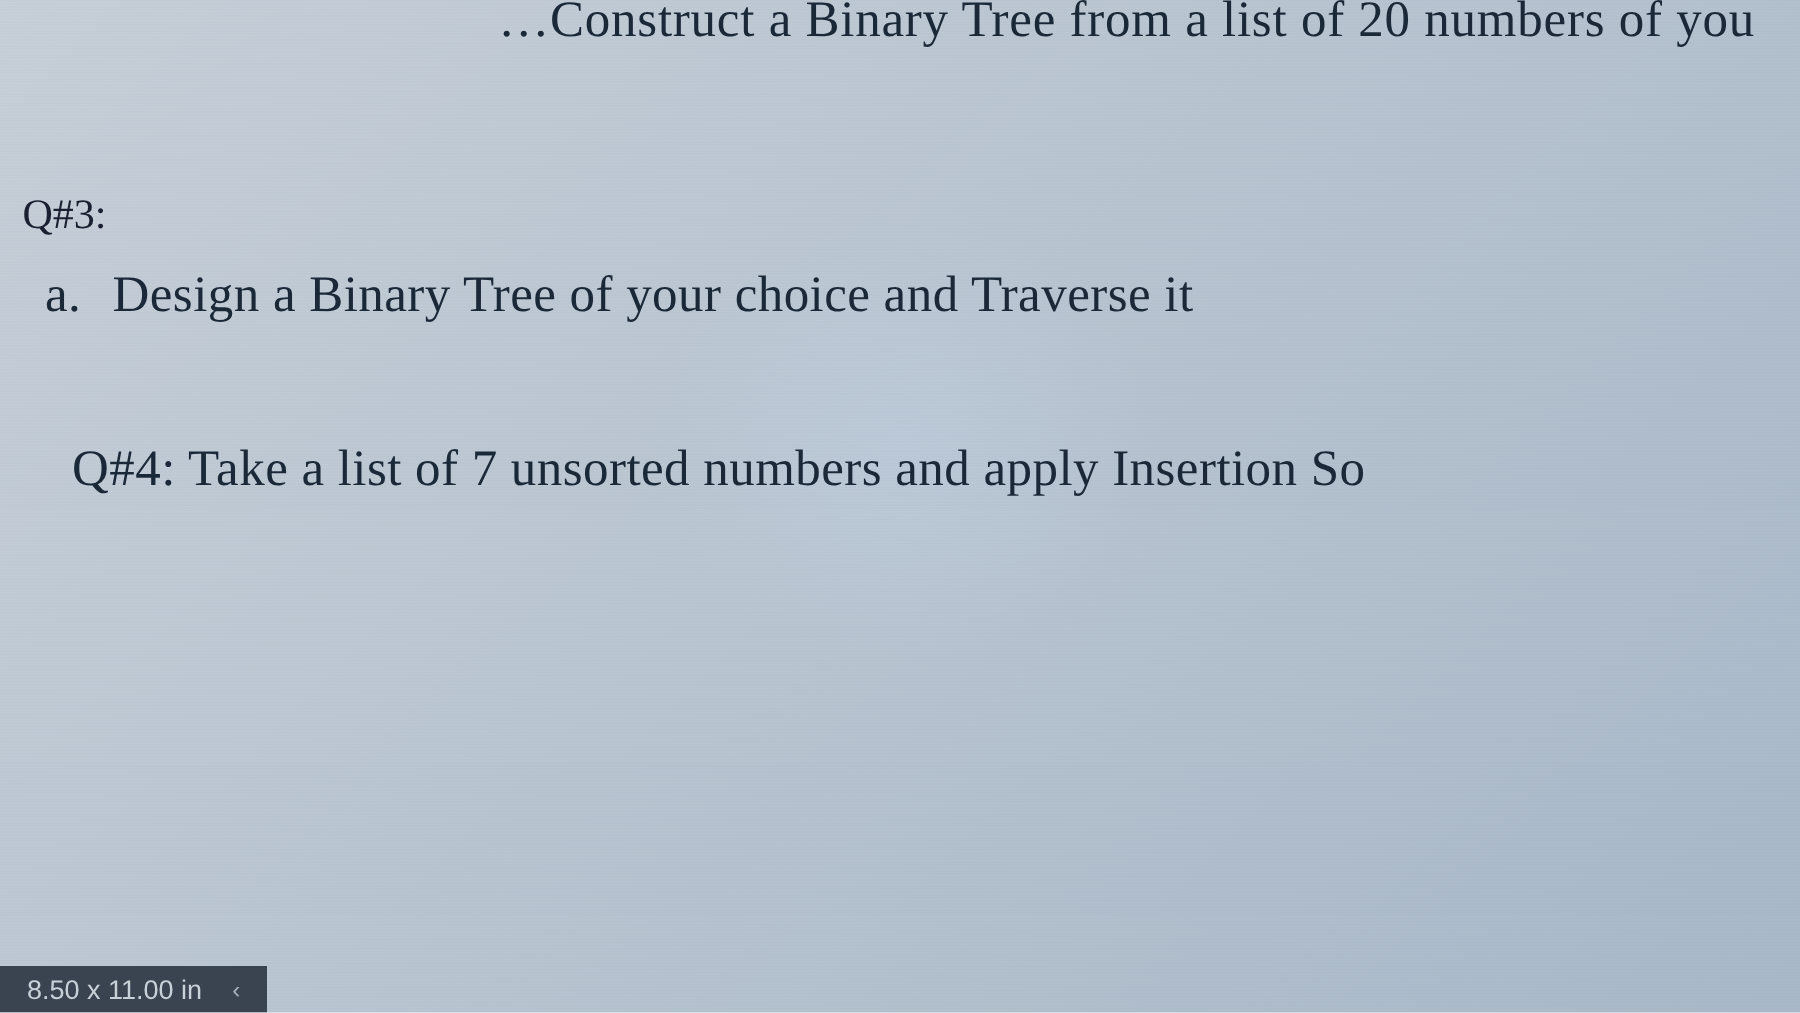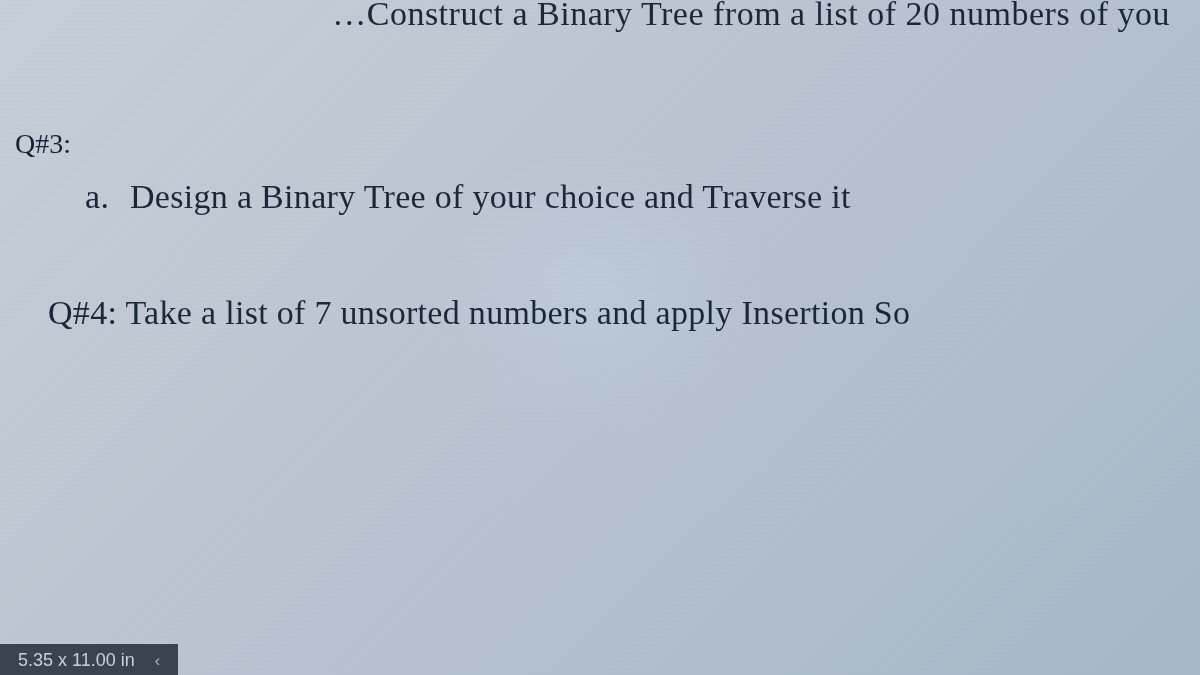--- a/index.html
+++ b/index.html
@@ -50,21 +50,20 @@
     }
     .question-heading {
       font-size: 28px;
       color: #1a2030;
       margin-left: -15px;
       margin-bottom: 18px;
     }
     .list-item {
       font-size: 34px;
       color: #1a2838;
-      margin-left: 55px;
       margin-bottom: 10px;
       letter-spacing: 0.3px;
     }
     .list-marker {
       display: inline-block;
       width: 45px;
     }
     .question-4 {
       margin-top: 78px;
       font-size: 34px;
@@ -114,15 +113,15 @@
     <div class="question-heading">Q#3:</div>
     <div class="list-item">
       <span class="list-marker">a.</span><span>Design a Binary Tree of your choice and Traverse it</span>
     </div>
   </div>
 
   <div class="question-4">Q#4: Take a list of 7 unsorted numbers and apply Insertion So</div>
 </div>
 
 <div class="status-bar">
-  <span>5.35 x 11.00 in</span>
+  <span>8.50 x 11.00 in</span>
   <span class="chevron">‹</span>
 </div>
 
 </body></html>

